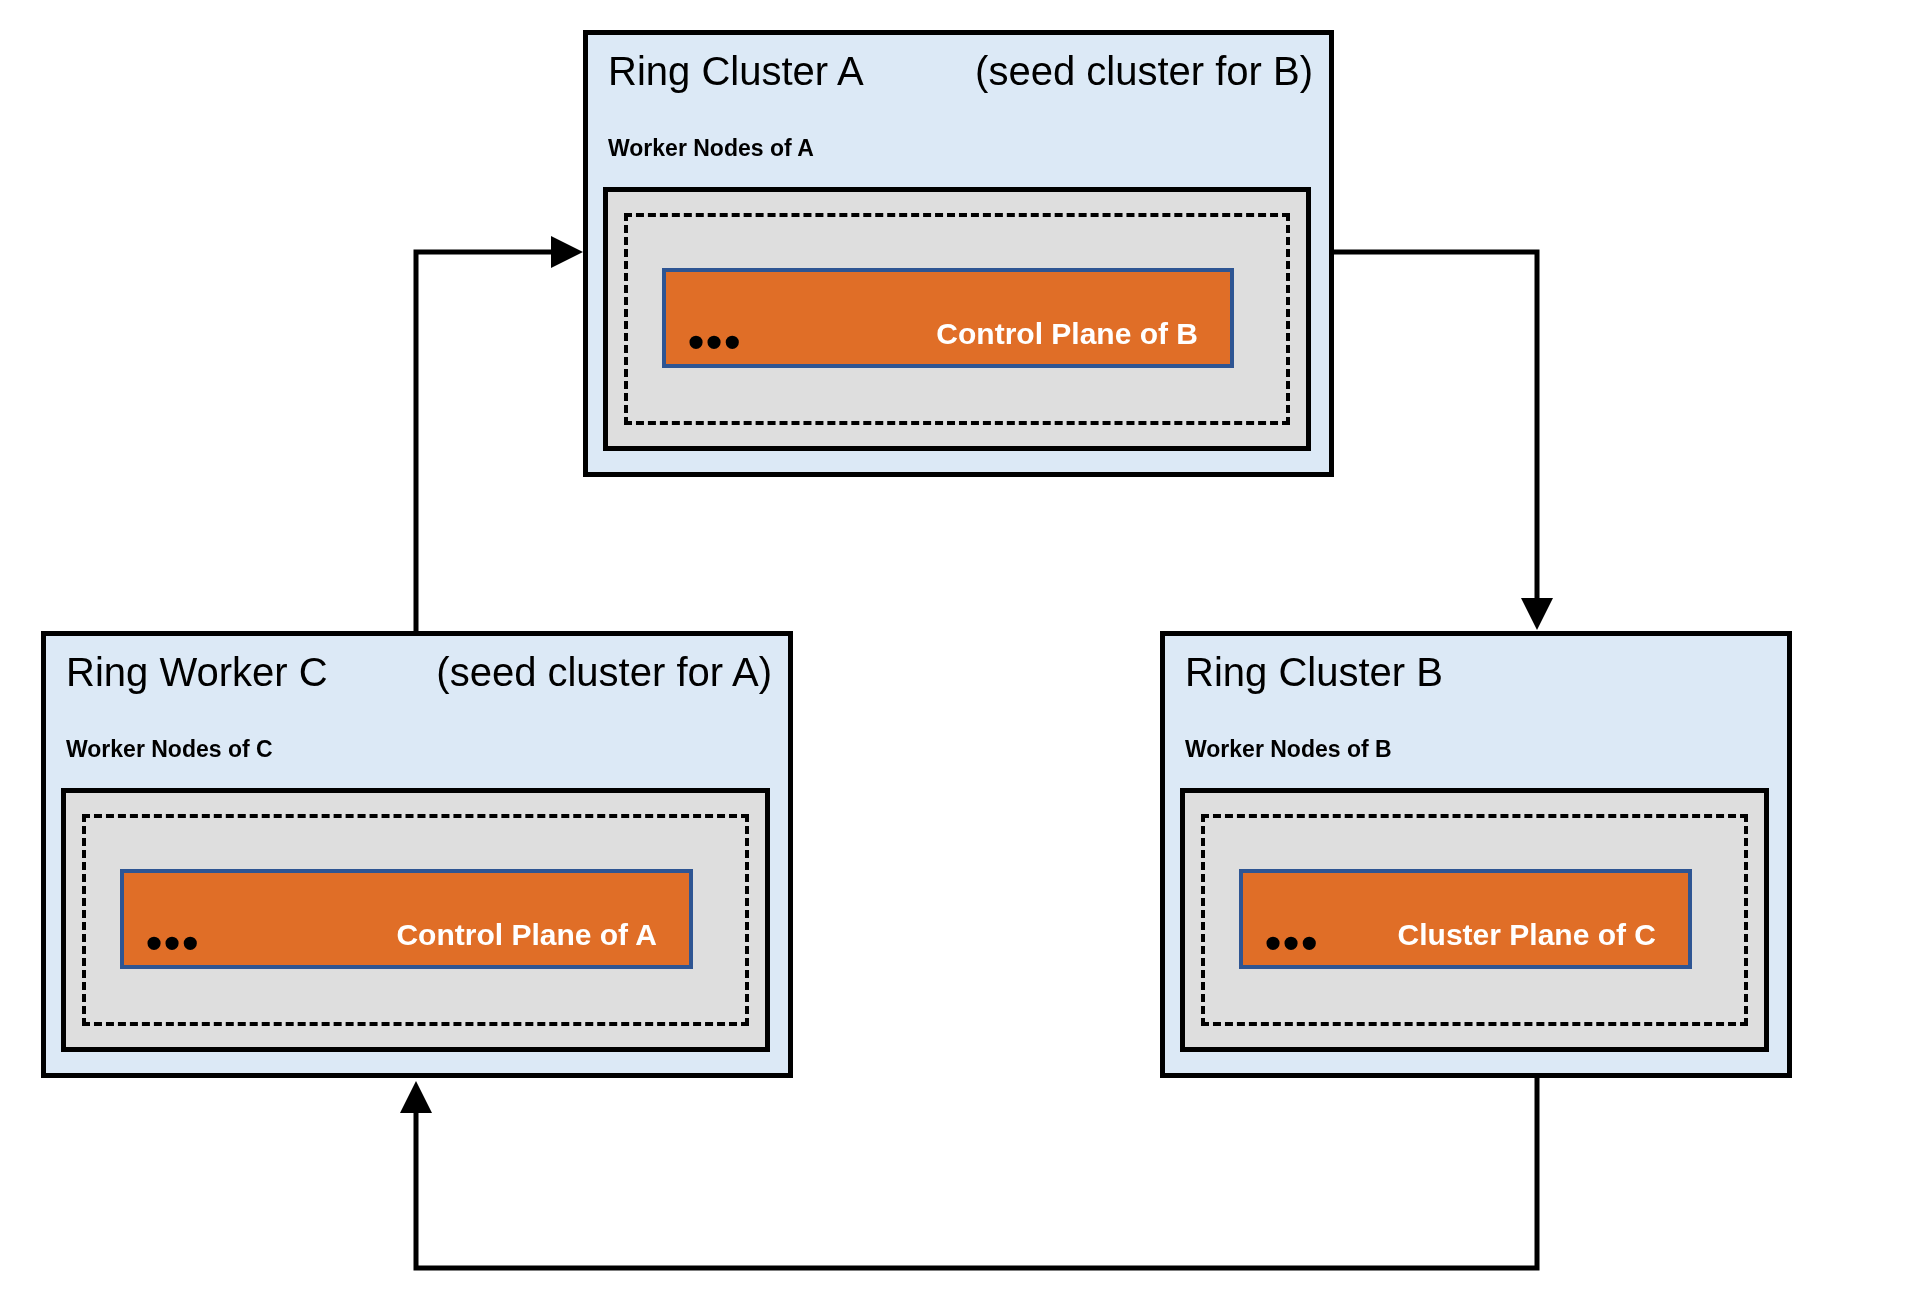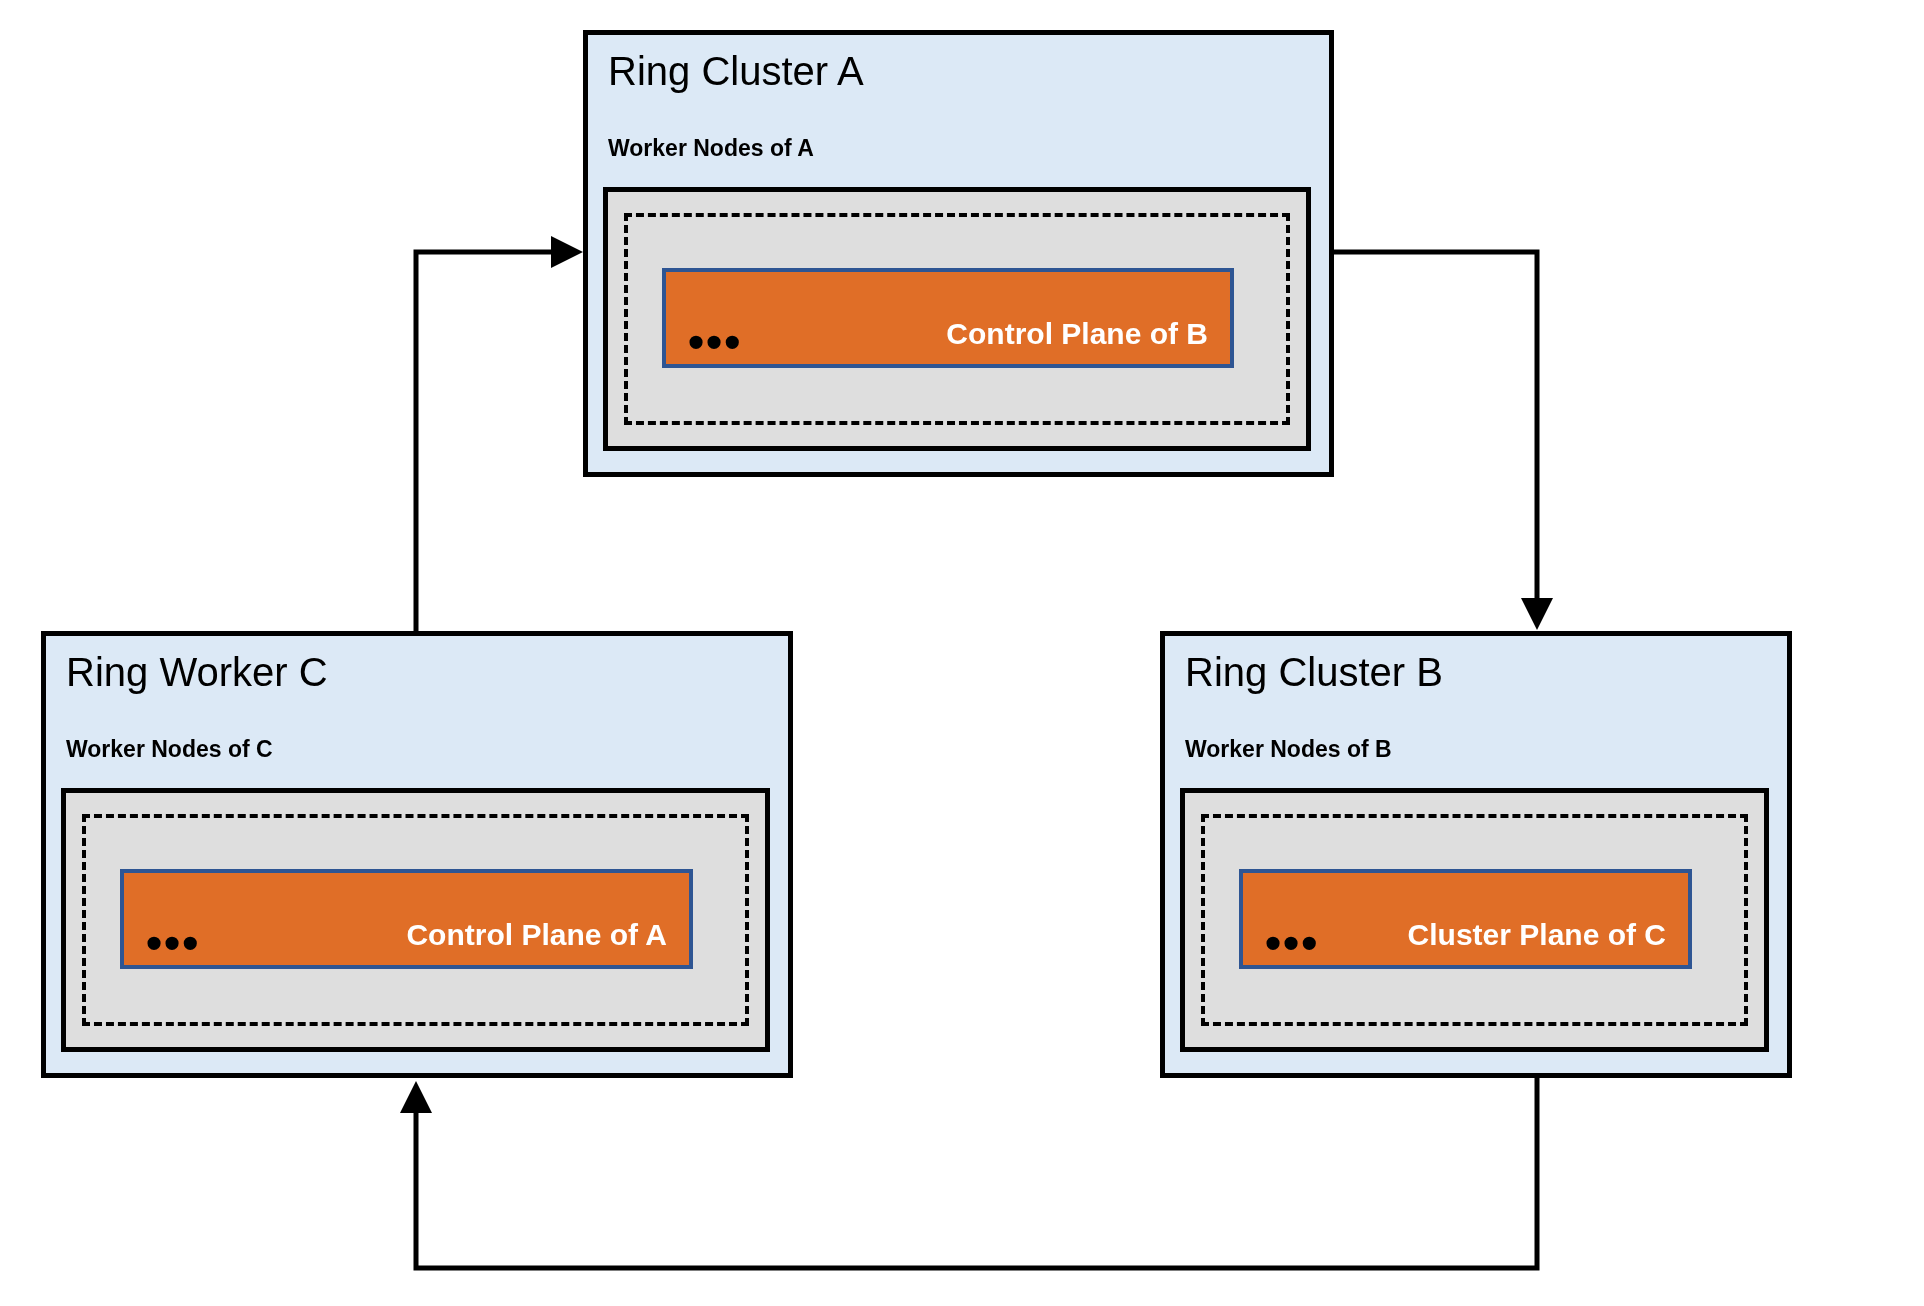--- a/index.html
+++ b/index.html
@@ -49,21 +49,21 @@
     box-sizing:border-box;
     background:var(--control-fill,#e06e27);
     border:4px solid var(--control-border,#2e5593);
   }
   .dots{
     position:absolute;left:22px;bottom:6px;
     font-size:46px;line-height:32px;letter-spacing:2px;
     color:#000;font-weight:bold;
   }
   .control-label{
-    position:absolute;right:22px;bottom:14px;
+    position:absolute;right:32px;bottom:14px;
     font-size:30px;font-weight:bold;color:#ffffff;line-height:1.1;
     white-space:nowrap;
   }
 </style>
 </head>
 <body>
 
 <div class="canvas">
 
   <svg class="arrow-layer" viewBox="0 0 1924 1306" xmlns="http://www.w3.org/2000/svg">
@@ -80,35 +80,37 @@
 
     <g>
       <polyline points="1537,1078 1537,1268 416,1268 416,1112" fill="none" stroke="#000" stroke-width="5"></polyline>
       <polygon points="416,1081 400,1113 432,1113" fill="#000"></polygon>
     </g>
   </svg>
 
   <div class="cluster cluster-a">
     <div class="title-row">
       <span>Ring Cluster A</span>
+      <span>(seed cluster for B)</span>
     </div>
     <div class="worker-label">Worker Nodes of A</div>
     <div class="worker-box">
       <div class="dashed-box">
         <div class="control-box">
           <span class="dots">•••</span>
           <span class="control-label">Control Plane of B</span>
         </div>
       </div>
     </div>
   </div>
 
   <div class="cluster cluster-c">
     <div class="title-row">
       <span>Ring Worker C</span>
+      <span>(seed cluster for A)</span>
     </div>
     <div class="worker-label">Worker Nodes of C</div>
     <div class="worker-box">
       <div class="dashed-box">
         <div class="control-box">
           <span class="dots">•••</span>
           <span class="control-label">Control Plane of A</span>
         </div>
       </div>
     </div>

